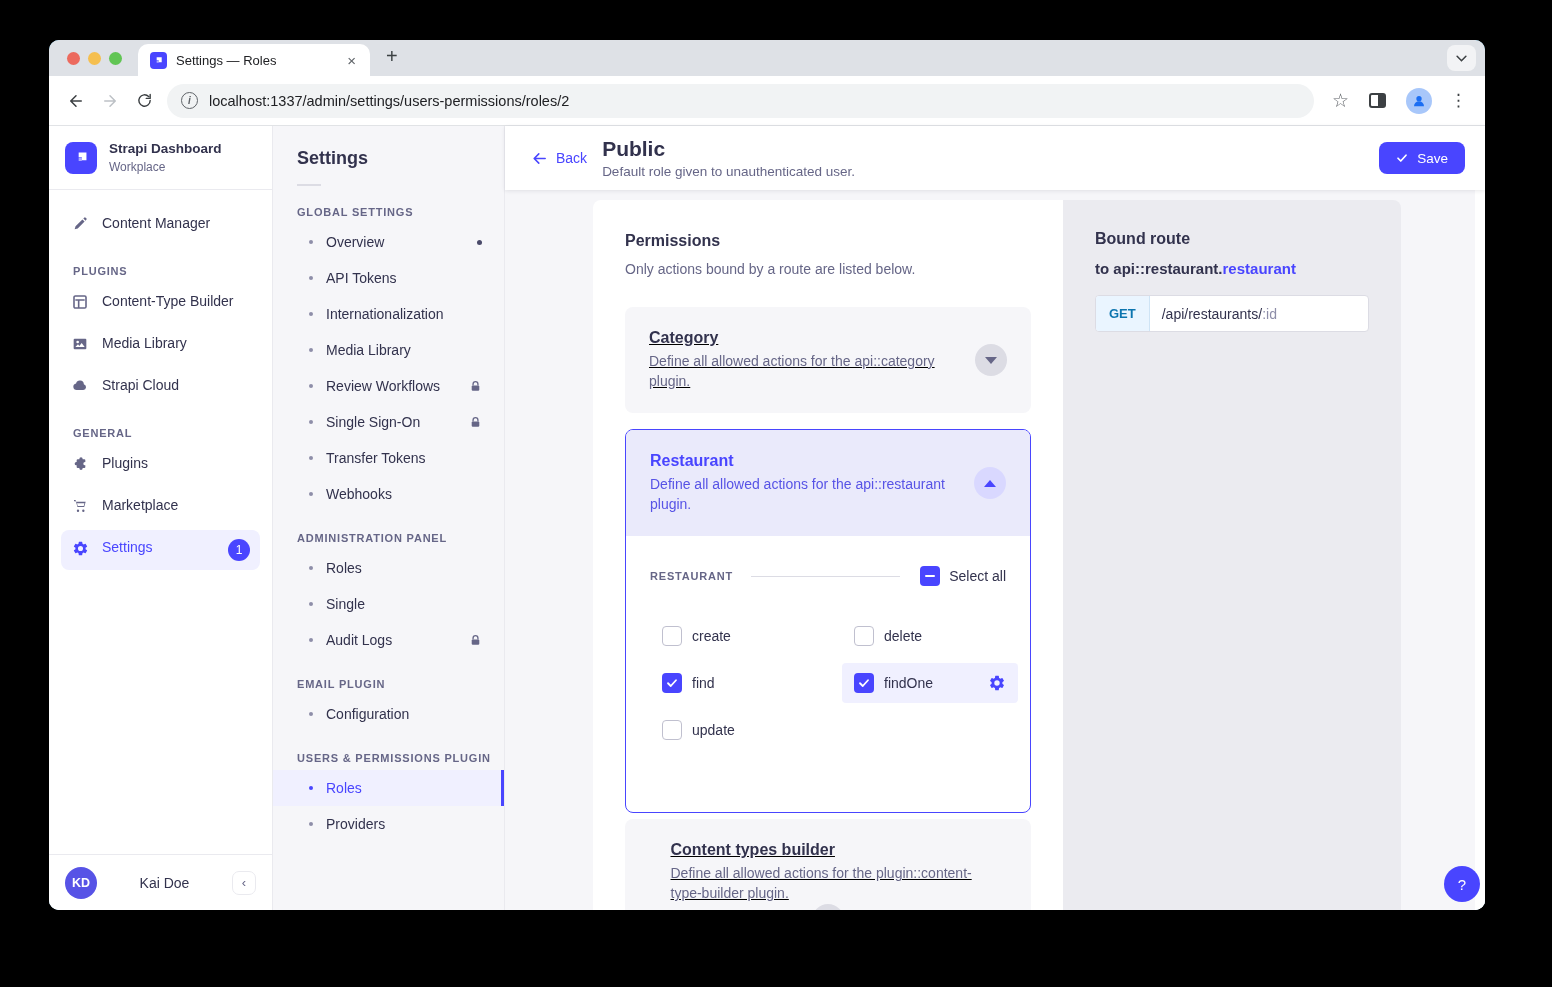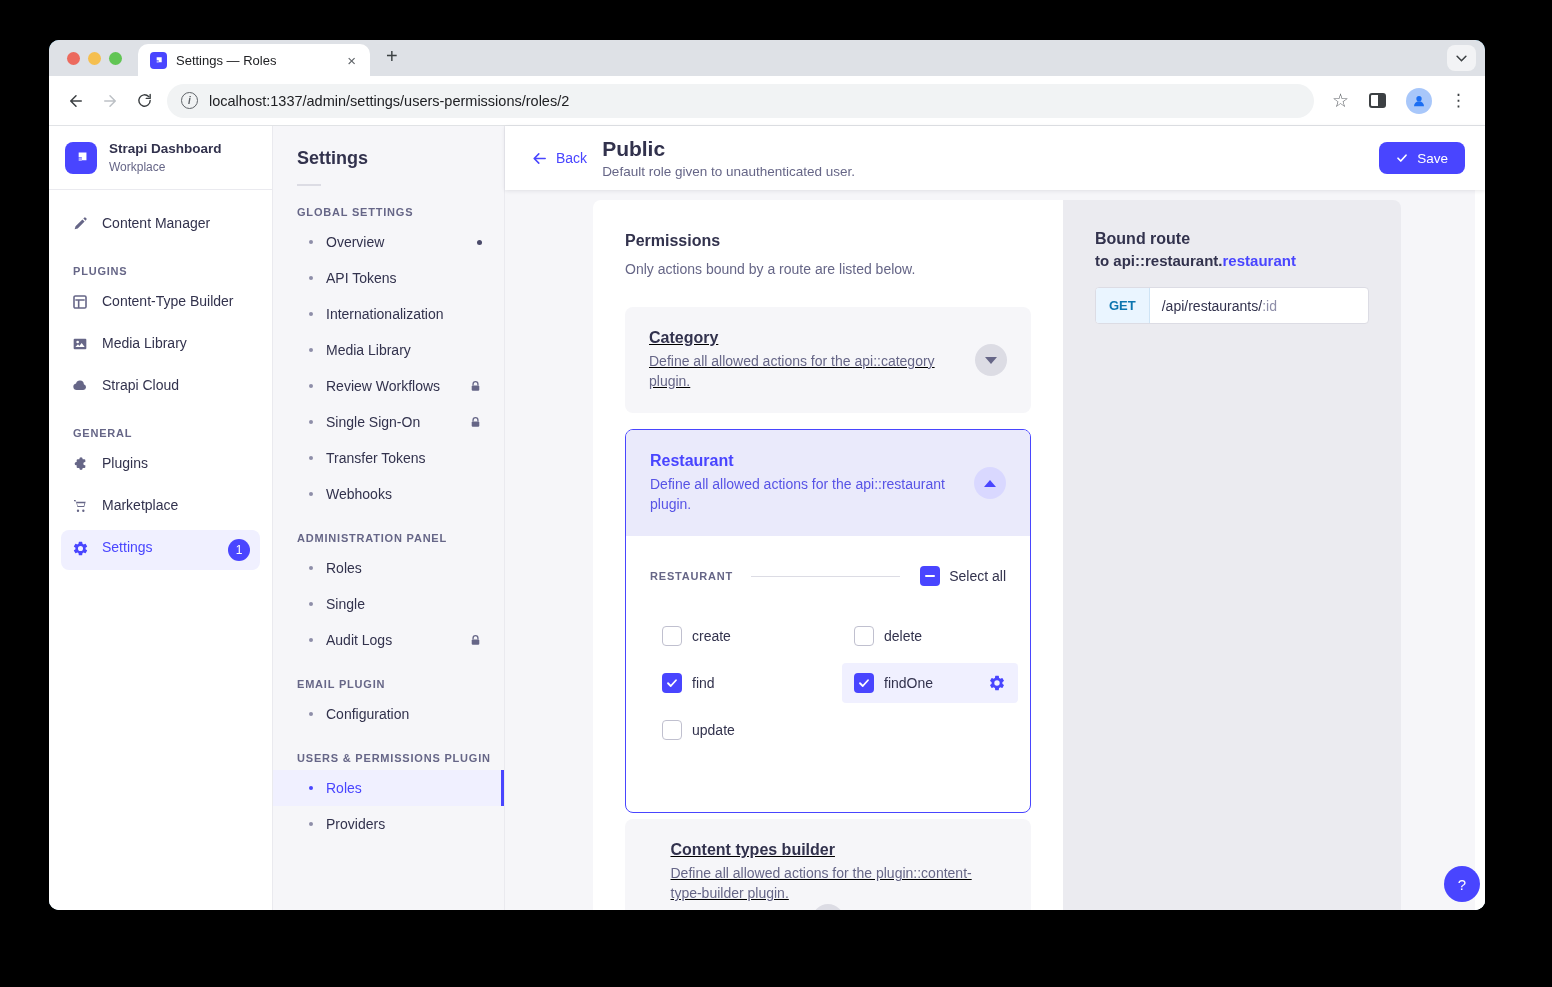--- a/index.html
+++ b/index.html
@@ -102,21 +102,21 @@
   .cb.checked { background:var(--primary,#4945ff); display:grid; place-items:center; }
   .cb.indet { background:var(--primary,#4945ff); display:grid; place-items:center; }
   .minus { width:10px; height:2px; background:#fff; border-radius:1px; }
   .perm-grid { display:grid; grid-template-columns:192px 176px; row-gap:7px; margin-top:30px; }
   .perm-cell { display:flex; align-items:center; gap:10px; font-size:14px; color:#32324d; padding:10px 12px; border-radius:4px; }
   .perm-cell.hl { background:#f0f0ff; }
   .gear-btn { margin-left:auto; border:none; background:none; color:var(--primary,#4945ff); display:grid; place-items:center; }
 
   .route-panel { flex:1; background:#ebebf0; padding:30px 32px; }
   .route-title { font-size:16px; font-weight:bold; color:#32324d; }
-  .route-sub { font-size:15px; font-weight:bold; color:#32324d; margin-top:4px; }
+  .route-sub { font-size:15px; font-weight:bold; color:#32324d; margin-top:12px; }
   .route-sub .hl { color:var(--primary,#4945ff); }
   .route-input { margin-top:18px; background:#fff; border:1px solid #dcdce4; border-radius:4px; height:37px; display:flex; align-items:center; overflow:hidden; }
   .method { background:#eaf5ff; color:#0c75af; font-weight:bold; font-size:13px; height:100%; display:flex; align-items:center; padding:0 13px; border-right:1px solid #cfe4f5; }
   .route-path { padding:0 12px; font-size:14px; color:#32324d;text-align:right; }
   .route-path .param { color:#8e8ea9; }
 
   .help-btn { position:absolute; right:5px; bottom:8px; width:36px; height:36px; border-radius:50%; background:var(--primary,#4945ff); color:#fff; font-size:15px; border:none; display:grid; place-items:center; z-index:5; }
 </style>
 </head>
 <body>
@@ -249,20 +249,25 @@
       <div class="side-item active">
         <span class="ic">
           <svg width="17" height="17" viewBox="0 0 24 24" fill="currentColor">
               <path d="M19.14 12.94c.04-.3.06-.61.06-.94 0-.32-.02-.64-.07-.94l2.03-1.58a.49.49 0 0 0 .12-.61l-1.92-3.32a.49.49 0 0 0-.59-.22l-2.39.96c-.5-.38-1.03-.7-1.62-.94l-.36-2.54a.48.48 0 0 0-.48-.41h-3.84a.48.48 0 0 0-.47.41l-.36 2.54c-.59.24-1.13.57-1.62.94l-2.39-.96a.49.49 0 0 0-.59.22L2.74 8.87a.48.48 0 0 0 .12.61l2.03 1.58c-.05.3-.09.63-.09.94s.02.64.07.94l-2.03 1.58a.49.49 0 0 0-.12.61l1.92 3.32c.12.22.37.29.59.22l2.39-.96c.5.38 1.03.7 1.62.94l.36 2.54c.05.24.24.41.48.41h3.84c.24 0 .44-.17.47-.41l.36-2.54c.59-.24 1.13-.56 1.62-.94l2.39.96c.22.08.47 0 .59-.22l1.92-3.32a.49.49 0 0 0-.12-.61l-2.01-1.58zM12 15.6A3.6 3.6 0 1 1 12 8.4a3.6 3.6 0 0 1 0 7.2z"></path>
             </svg>
         </span>
         <span>Settings</span>
         <span class="badge">1</span>
       </div>
 
+      <div class="side-footer">
+        <span class="avatar">KD</span>
+        <span class="user-name">Kai Doe</span>
+        <span class="collapse-btn">‹</span>
+      </div>
     </nav>
 
     <nav class="subnav">
       <div class="subnav-title">Settings</div>
       <div class="subnav-divider"></div>
 
       <div class="subnav-label">GLOBAL SETTINGS</div>
       <div class="subnav-item">
         <span class="bullet"></span>
         <span>Overview</span>

